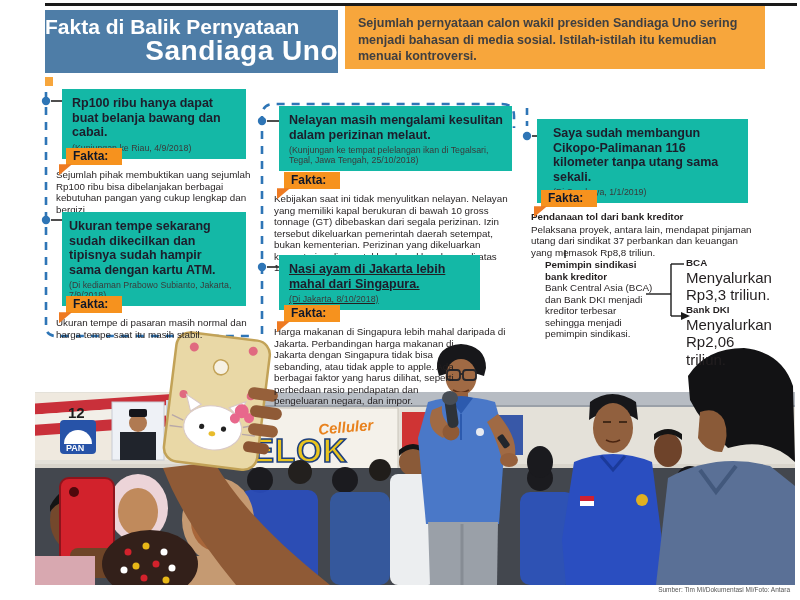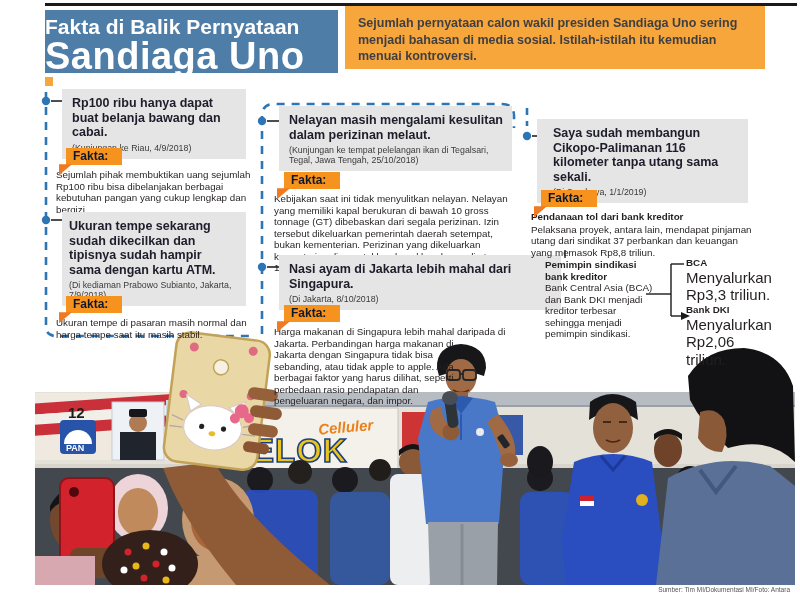--- a/index.html
+++ b/index.html
@@ -6,27 +6,27 @@
   html,body { width:800px; height:600px; }
   body {
     position:relative; background:#ffffff; overflow:hidden;
     font-family:"Liberation Sans", sans-serif; color:#231f20;
   }
 
   
   .topline { position:absolute; left:45px; top:3px; width:752px; height:2.5px; background:#1a1a1a; }
   .title-box { position:absolute; left:45px; top:10px; width:293px; height:63px; background:#4e7da7; padding:6px 0 0 0; }
   .title-line1 { font-size:21px; font-weight:bold; color:#ffffff; line-height:1.05; }
-  .title-line2 { font-size:38px; font-weight:bold; color:#ffffff; line-height:1.0; margin-top:-1px; letter-spacing:0.5px; }
+  .title-line2 { font-size:28px; font-weight:bold; color:#ffffff; line-height:1.0; margin-top:-1px; letter-spacing:0.5px;text-align:right; }
   .intro-box { position:absolute; left:345px; top:6px; width:420px; height:63px; background:#f7a63c; padding:9px 14px 0 13px; }
   .intro-text { font-size:12.5px; font-weight:bold; color:#3f3f41; line-height:1.32; }
   .orange-tab { position:absolute; left:45px; top:77px; width:8px; height:9px; background:#f7a63c; }
 
   
-  .quote-box { position:absolute; background:#e5e5e5; padding:7px 9px 6px 10px; z-index:3; }
+  .quote-box { position:absolute; background:#14b8a6; padding:7px 9px 6px 10px; z-index:3; }
   .quote-text { font-weight:bold; font-size:12.5px; line-height:1.16; color:#1d1d2b; }
   .quote-source { font-size:8.8px; color:#3a3a3a; margin-top:3px; line-height:1.15; }
   .fakta { position:absolute; z-index:3; }
   .fakta-label { position:relative; display:inline-block; background:#f6921e; color:#0f172a;
                  font-weight:bold; font-size:12px; line-height:1.1; padding:2px 14px 2px 7px; margin-left:10px; }
   .fakta-label::after { content:""; position:absolute; left:-7px; top:100%; margin-top:-1px;
                  width:13px; height:11px; background:#ee7a22; clip-path:polygon(0 0,100% 0,0 100%); }
   .fakta-text { font-size:9.8px; color:#231f20; line-height:1.18; margin-top:4px; }
   .fakta-title { font-size:9.8px; font-weight:bold; color:#231f20; line-height:1.18; margin-top:4px; }
   .cut { float:right; width:62px; height:82px; shape-outside:polygon(0 27%,100% 27%,100% 100%,0 100%); }
@@ -111,21 +111,21 @@
 
 <div class="quote-box" style="left:279px; top:106px; width:233px;">
   <div class="quote-text">Nelayan masih mengalami kesulitan dalam perizinan melaut.</div>
   <div class="quote-source">(Kunjungan ke tempat pelelangan ikan di Tegalsari, Tegal, Jawa Tengah, 25/10/2018)</div>
 </div>
 <div class="fakta" style="left:274px; top:170px; width:240px;">
   <div class="fakta-label"><span>Fakta:</span></div>
   <div class="fakta-text">Kebijakan saat ini tidak menyulitkan nelayan. Nelayan yang memiliki kapal berukuran di bawah 10 gross tonnage (GT) dibebaskan dari segala perizinan. Izin tersebut dikeluarkan pemerintah daerah setempat, bukan kementerian. Perizinan yang dikeluarkan kementerian diperuntukkan kapal berukuran di atas 100 GT.</div>
 </div>
 
-<div class="quote-box" style="left:279px; top:255px; width:282px;">
+<div class="quote-box" style="left:279px; top:255px; width:201px;text-decoration:underline;">
   <div class="quote-text">Nasi ayam di Jakarta lebih mahal dari Singapura.</div>
   <div class="quote-source">(Di Jakarta, 8/10/2018)</div>
 </div>
 <div class="fakta" style="left:274px; top:303px; width:246px;">
   <div class="fakta-label"><span>Fakta:</span></div>
   <div class="fakta-text"><span class="cut"></span><span>Harga makanan di Singapura lebih mahal daripada di Jakarta. Perbandingan harga makanan di Jakarta dengan Singapura tidak bisa sebanding, atau tidak apple to apple. Ada berbagai faktor yang harus dilihat, seperti perbedaan rasio pendapatan dan pengeluaran negara, dan impor.</span></div>
 </div>
 
 <div class="quote-box" style="left:537px; top:119px; width:211px;padding-left:16px;">
   <div class="quote-text">Saya sudah membangun Cikopo-Palimanan 116 kilometer tanpa utang sama sekali.</div>

